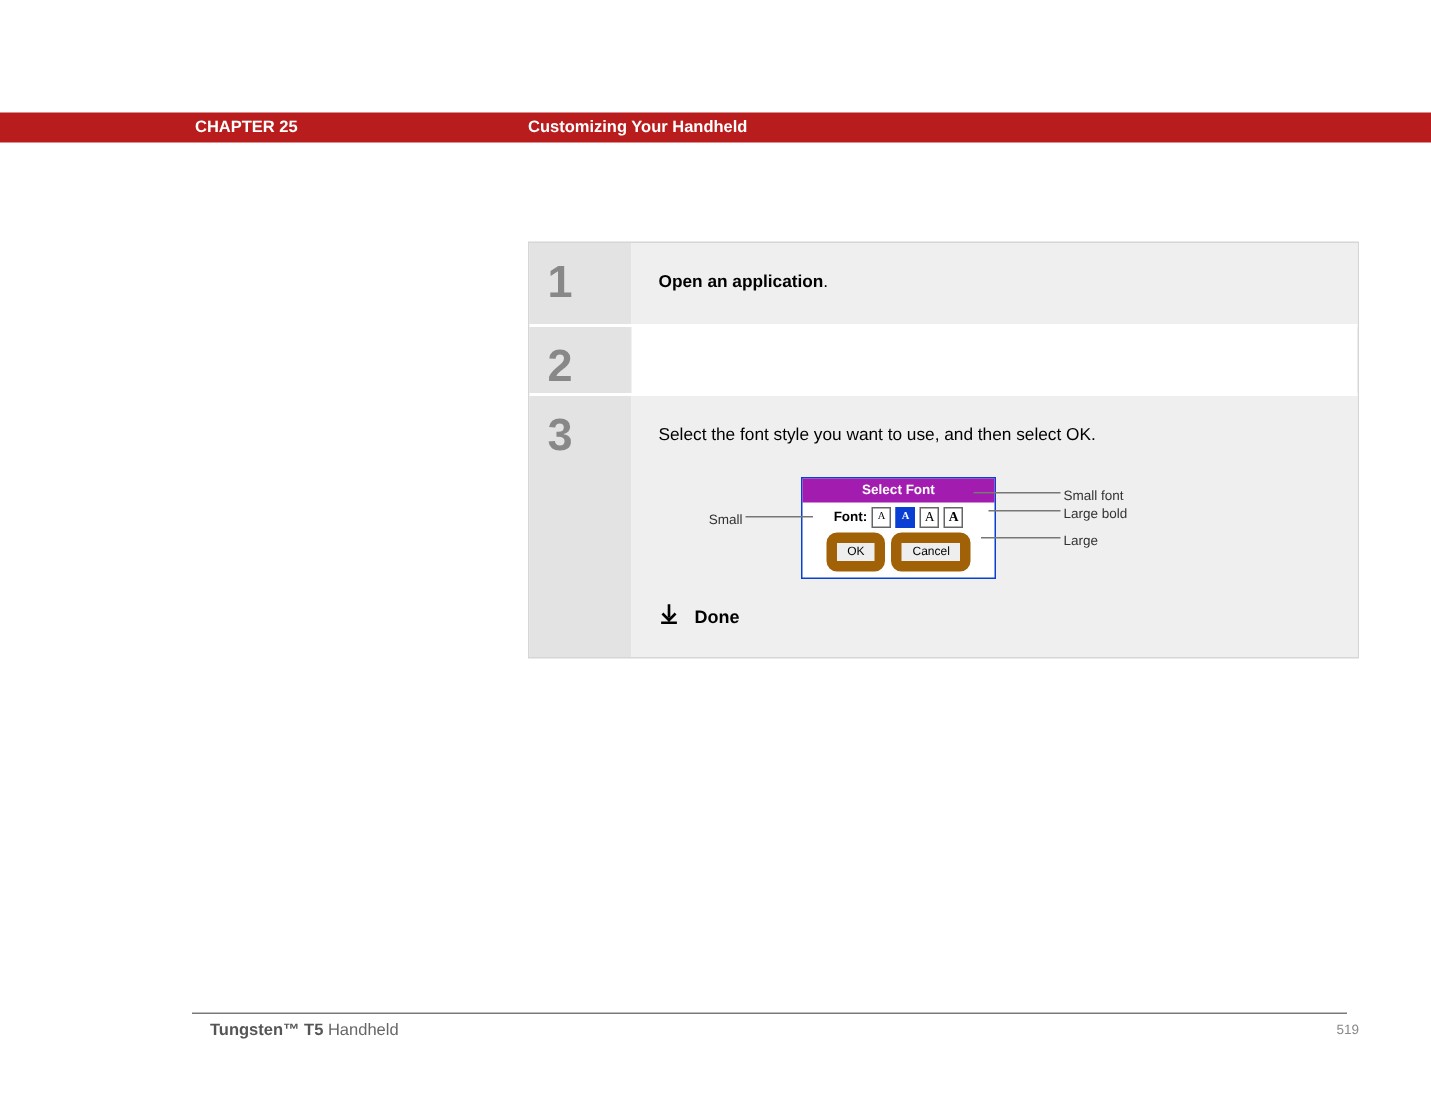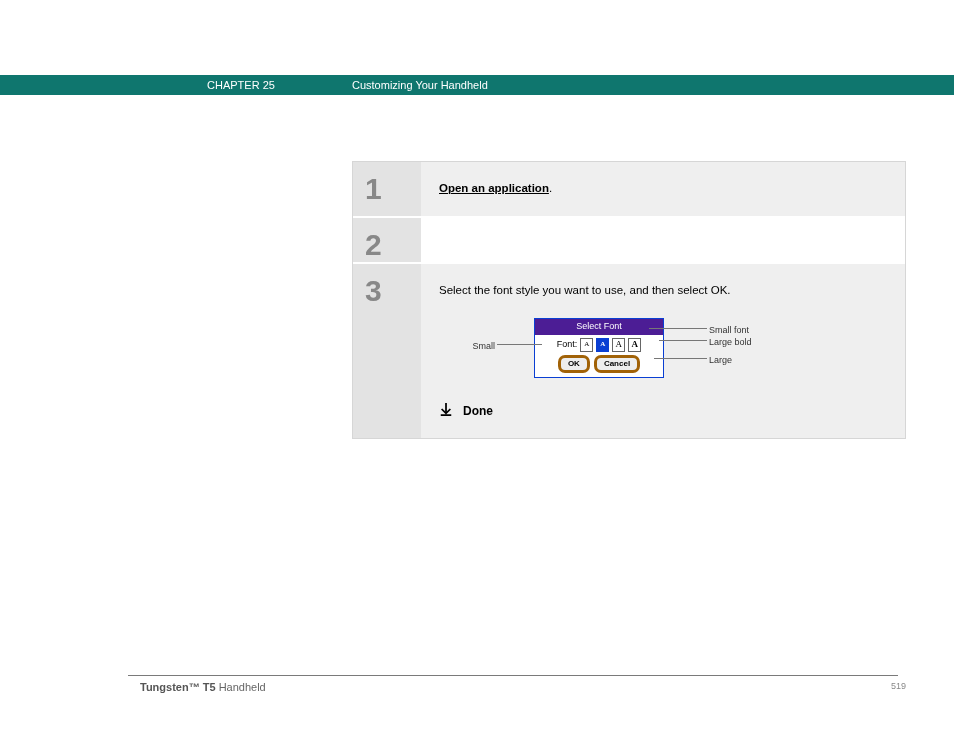--- a/index.html
+++ b/index.html
@@ -13,27 +13,26 @@
     position: relative;
   }
 
   
   .top-bar {
     position: absolute;
     left: 0;
     right: 0;
     top: 75px;
     height: 20px;
-    background: #0f766e;
+    background: #b91c1c;
     color: #fff;
     display: flex;
     align-items: center;
     font-size: 11px;
-    font-weight: normal;
-    text-align: center;
+    font-weight: bold;
   }
   .top-bar .chapter {
     margin-left: 130px;
     width: 222px;
   }
   .top-bar .title {
   }
 
   
   .steps-box {
@@ -61,21 +60,21 @@
   .content-cell {
     flex: 1;
     background: #efefef;
     padding: 18px 18px 18px 18px;
     font-size: 11.5px;
     line-height: 1.55;
     box-sizing: border-box;
   }
   .content-cell p { margin: 0 0 10px 0; }
   .content-cell p:last-child { margin-bottom: 0; }
-  .link { text-decoration: underline; font-weight: bold; cursor: pointer; }
+  .link { font-weight: bold; cursor: pointer; }
   .sublist { margin: 0; padding: 0; list-style: none; }
   .sublist li { margin: 0 0 8px 0; }
   .sublist li:last-child { margin-bottom: 0; }
 
   
   .dialog-wrap {
     position: relative;
     margin: 18px 0 20px 0;
     height: 64px;
   }
@@ -84,59 +83,58 @@
     left: 95px;
     top: 0;
     width: 130px;
     border: 1px solid #0a3fd3;
     background: #fff;
     font-size: 9px;
     text-align: center;
     box-sizing: border-box;
   }
   .dialog-title {
-    background: #4c1d95;
+    background: #a21caf;
     color: #fff;
-    font-weight: normal;
+    font-weight: bold;
     font-size: 9px;
     padding: 1px 0;
   }
   .font-row {
     padding: 3px 0 1px 0;
     display: flex;
     justify-content: center;
     align-items: center;
     gap: 3px;
   }
-  .font-label-txt { font-weight: normal; font-size: 9px; }
+  .font-label-txt { font-weight: bold; font-size: 9px; }
   .font-sample {
     display: inline-flex;
     align-items: center;
     justify-content: center;
     width: 11px;
     height: 12px;
     border: 1px solid #666;
     font-family: "Times New Roman", serif;
     line-height: 1;
     background: #fff;
   }
   .font-sample.sel { background: #0a3fd3; color: #fff; border-color: #0a3fd3; }
   .fs-small { font-size: 7px; font-weight: normal; }
   .fs-smallb { font-size: 7px; font-weight: bold; }
   .fs-large { font-size: 9px; font-weight: normal; }
   .fs-largeb { font-size: 9px; font-weight: bold; }
   .btn-row { padding: 2px 0 4px 0; display:flex; justify-content:center; gap:4px; }
   .pbtn {
     display: inline-block;
-    border: 3px solid #a16207;
+    border: 7px solid #a16207;
     border-radius: 7px;
     font-size: 8px;
     padding: 0px 7px;
     background: #eee;
-    font-weight: bold;
   }
   
   .callout {
     position: absolute;
     font-size: 9px;
     color: #333;
   }
   .cl-small { left: 18px; top: 22px; text-align: right; width: 38px;}
   .cl-right { left: 270px; top: 6px; width: 80px;}
   .cl-right2 { left: 270px; top: 18px; width: 80px;}

